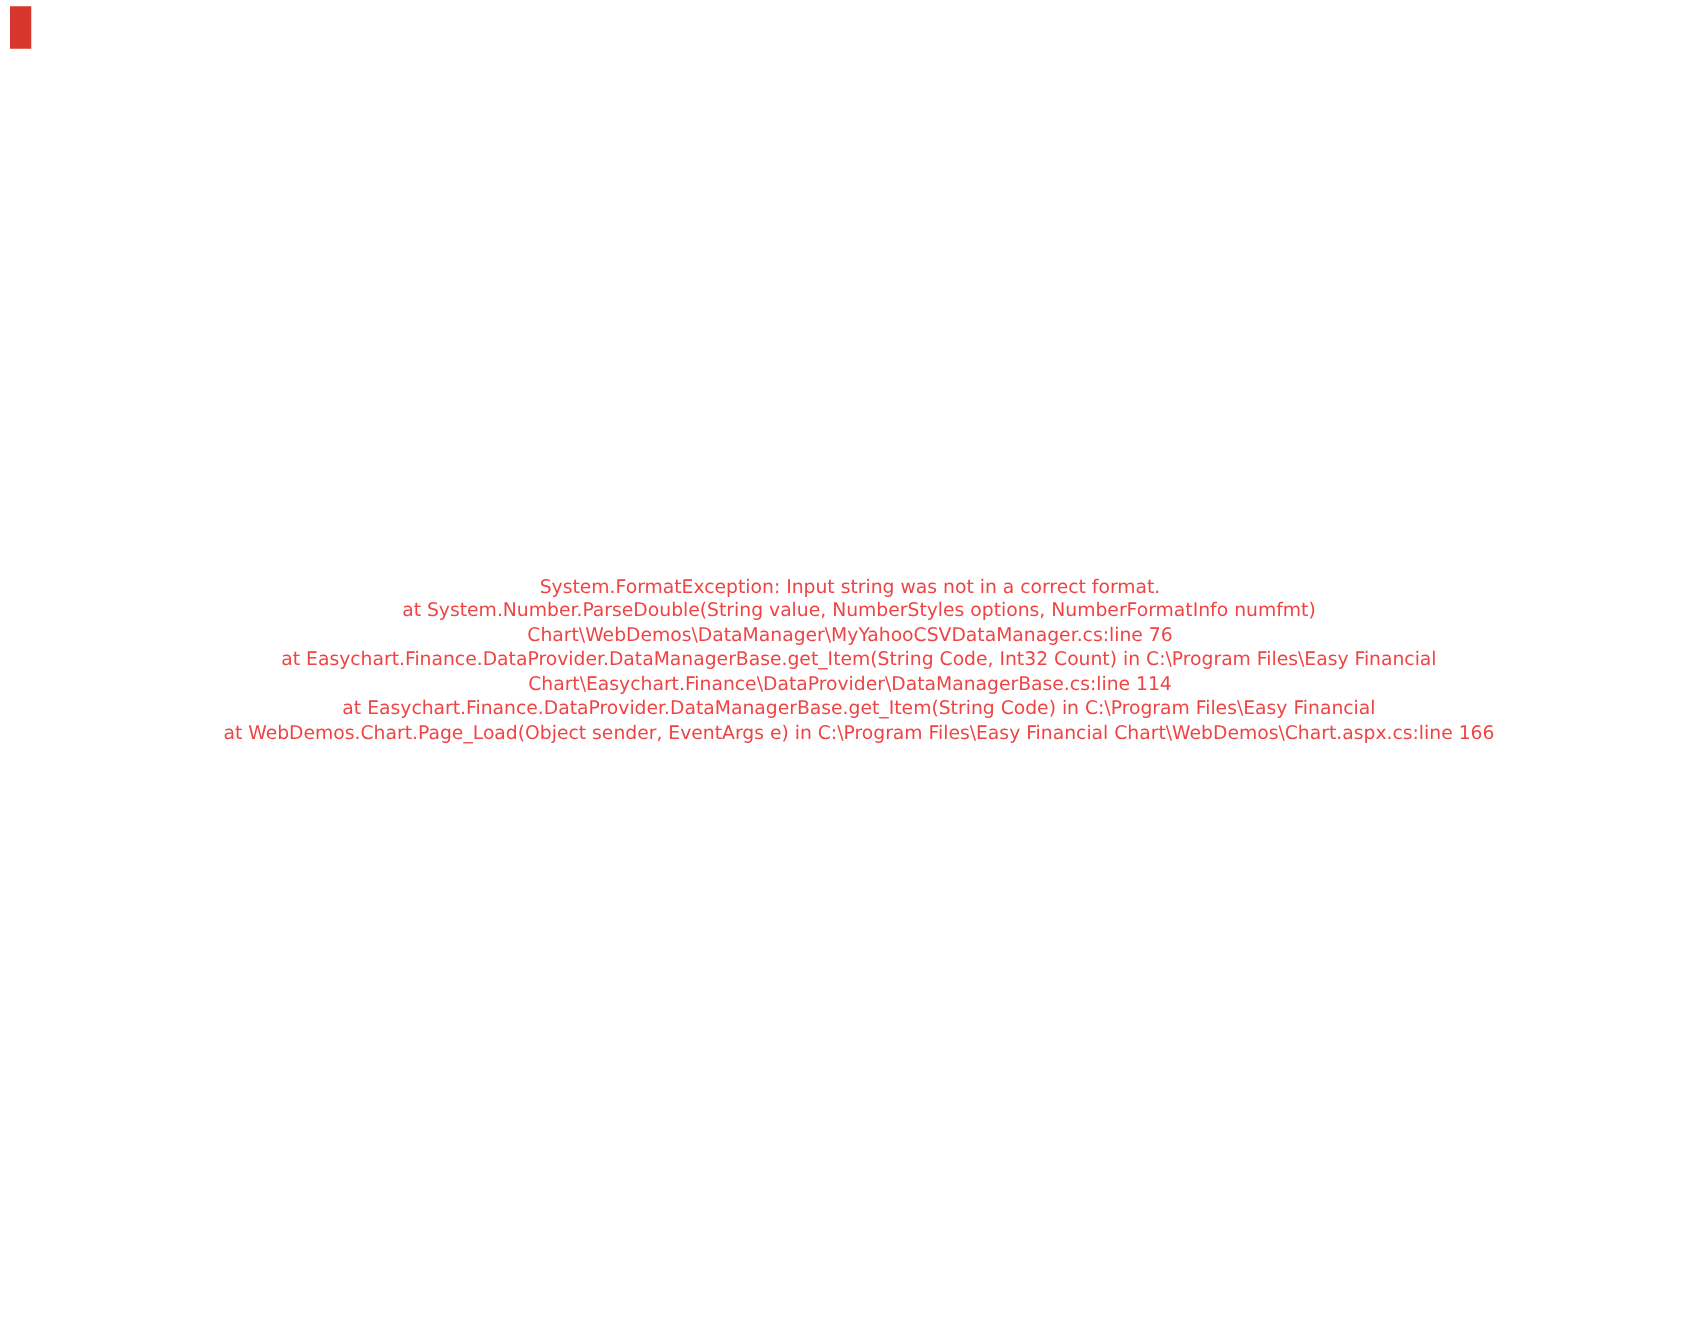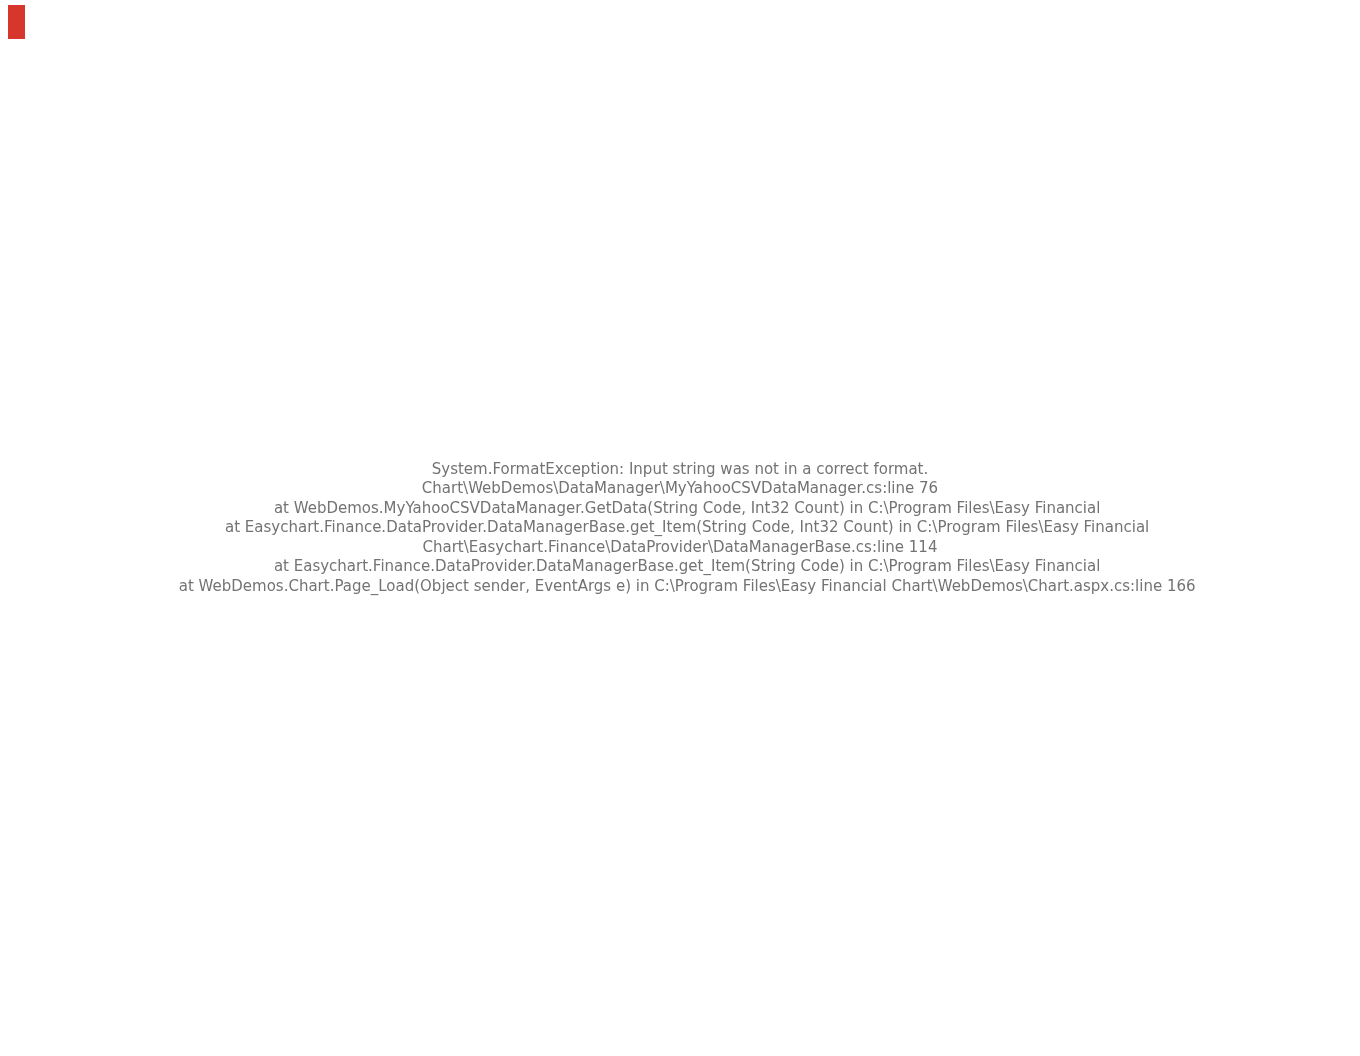--- a/index.html
+++ b/index.html
@@ -35,23 +35,23 @@
     white-space: pre; 
   }
 </style>
 </head>
 <body>
 
 <div class="page" style="background: rgb(255, 255, 255);">
 
   <div class="broken-img" style="background: rgb(214, 54, 43);"></div>
 
-  <div class="stack" style="color: #737373;">
+  <div class="stack" style="color: #ef4444;">
     <div class="line">System.FormatException: Input string was not in a correct format.</div>
+    <div class="line">   at System.Number.ParseDouble(String value, NumberStyles options, NumberFormatInfo numfmt)</div>
     <div class="line">Chart\WebDemos\DataManager\MyYahooCSVDataManager.cs:line 76</div>
-    <div class="line">   at WebDemos.MyYahooCSVDataManager.GetData(String Code, Int32 Count) in C:\Program Files\Easy Financial</div>
     <div class="line">   at Easychart.Finance.DataProvider.DataManagerBase.get_Item(String Code, Int32 Count) in C:\Program Files\Easy Financial</div>
     <div class="line">Chart\Easychart.Finance\DataProvider\DataManagerBase.cs:line 114</div>
     <div class="line">   at Easychart.Finance.DataProvider.DataManagerBase.get_Item(String Code) in C:\Program Files\Easy Financial</div>
     <div class="line">   at WebDemos.Chart.Page_Load(Object sender, EventArgs e) in C:\Program Files\Easy Financial Chart\WebDemos\Chart.aspx.cs:line 166</div>
   </div>
 
 </div>
 
 </body></html>

